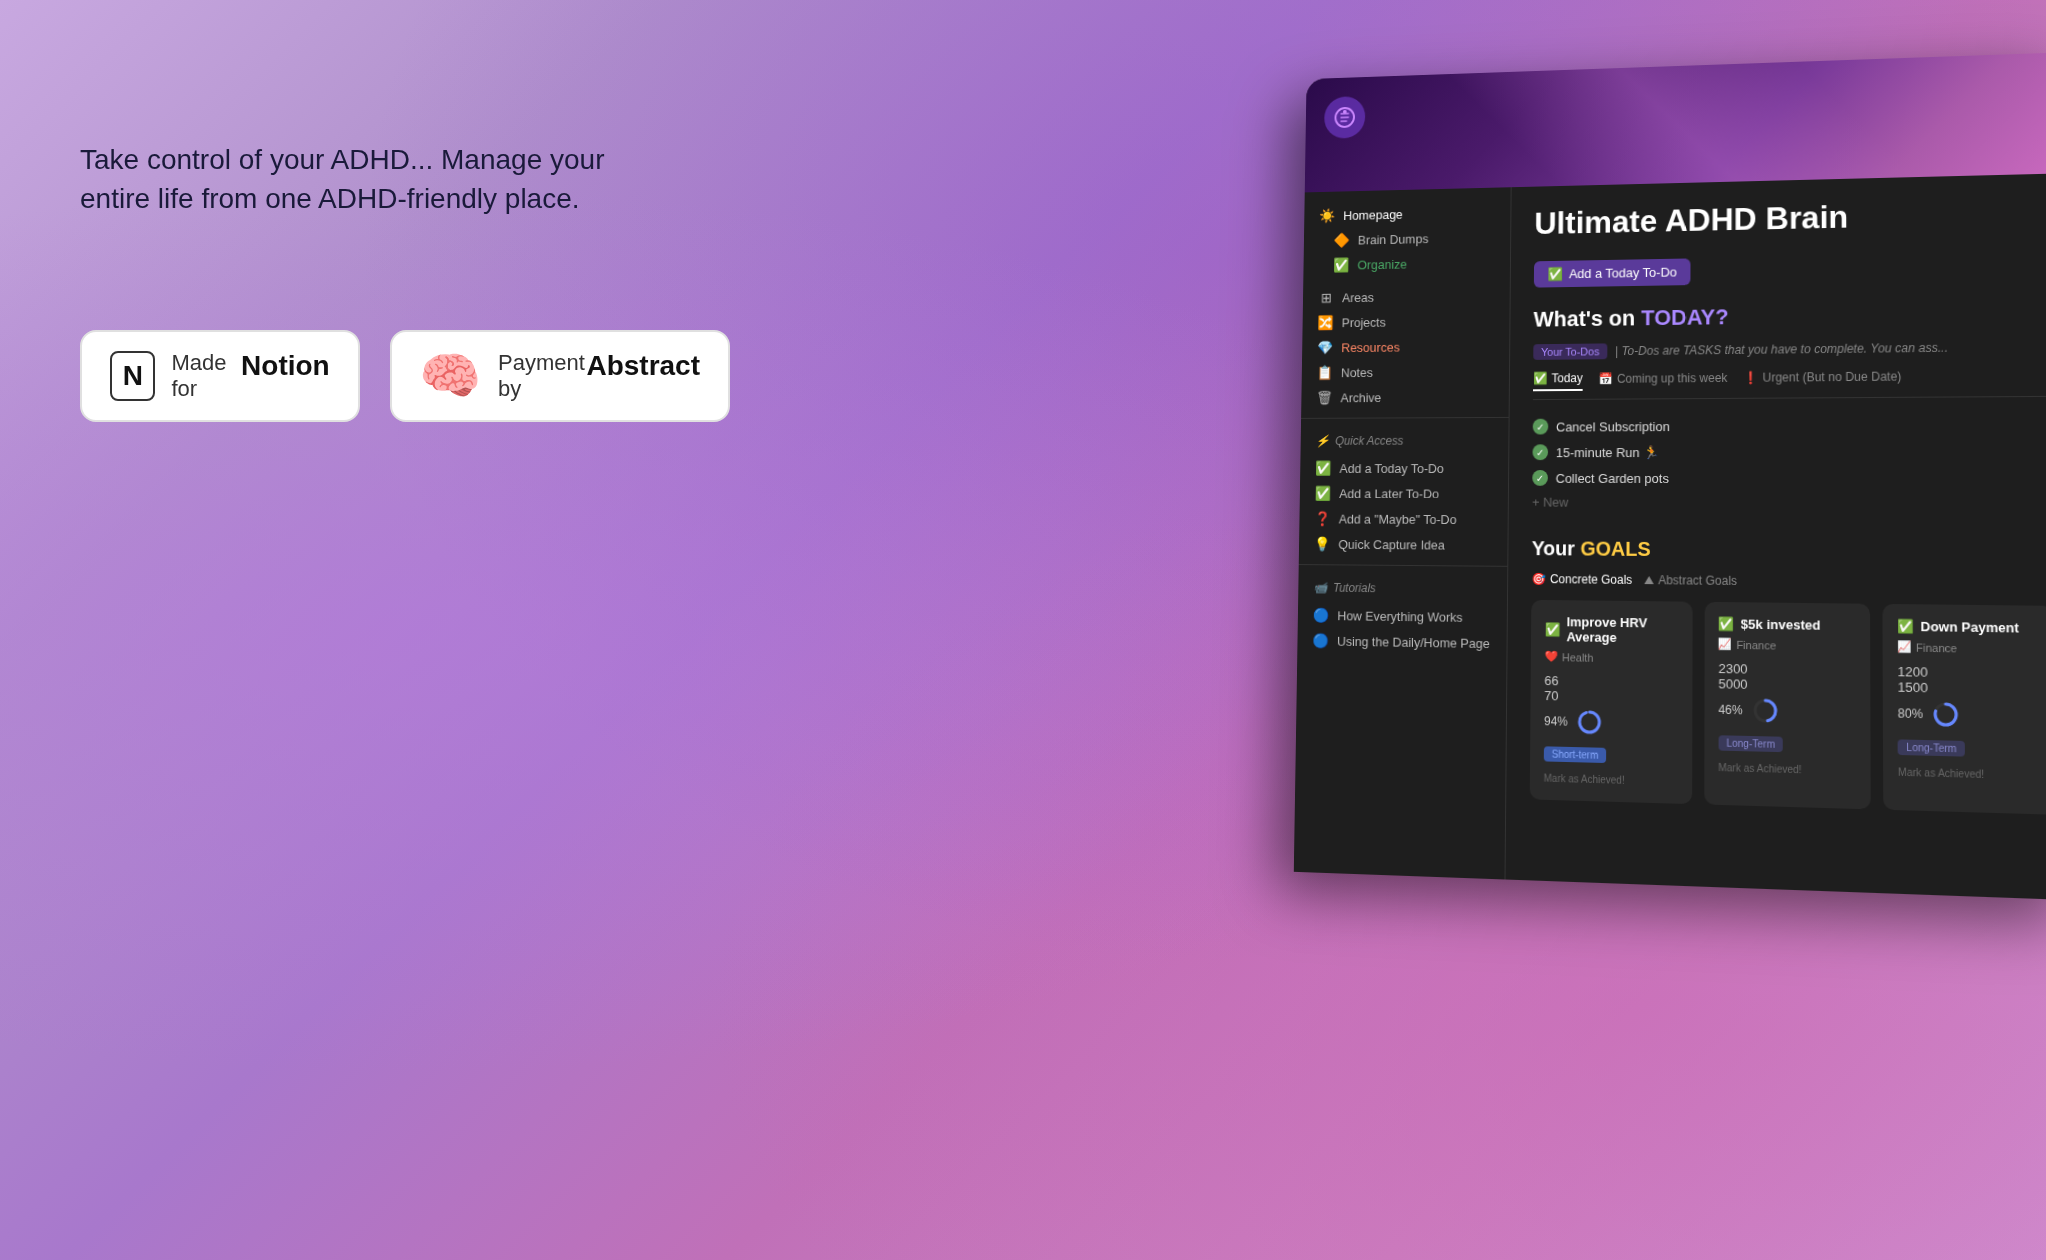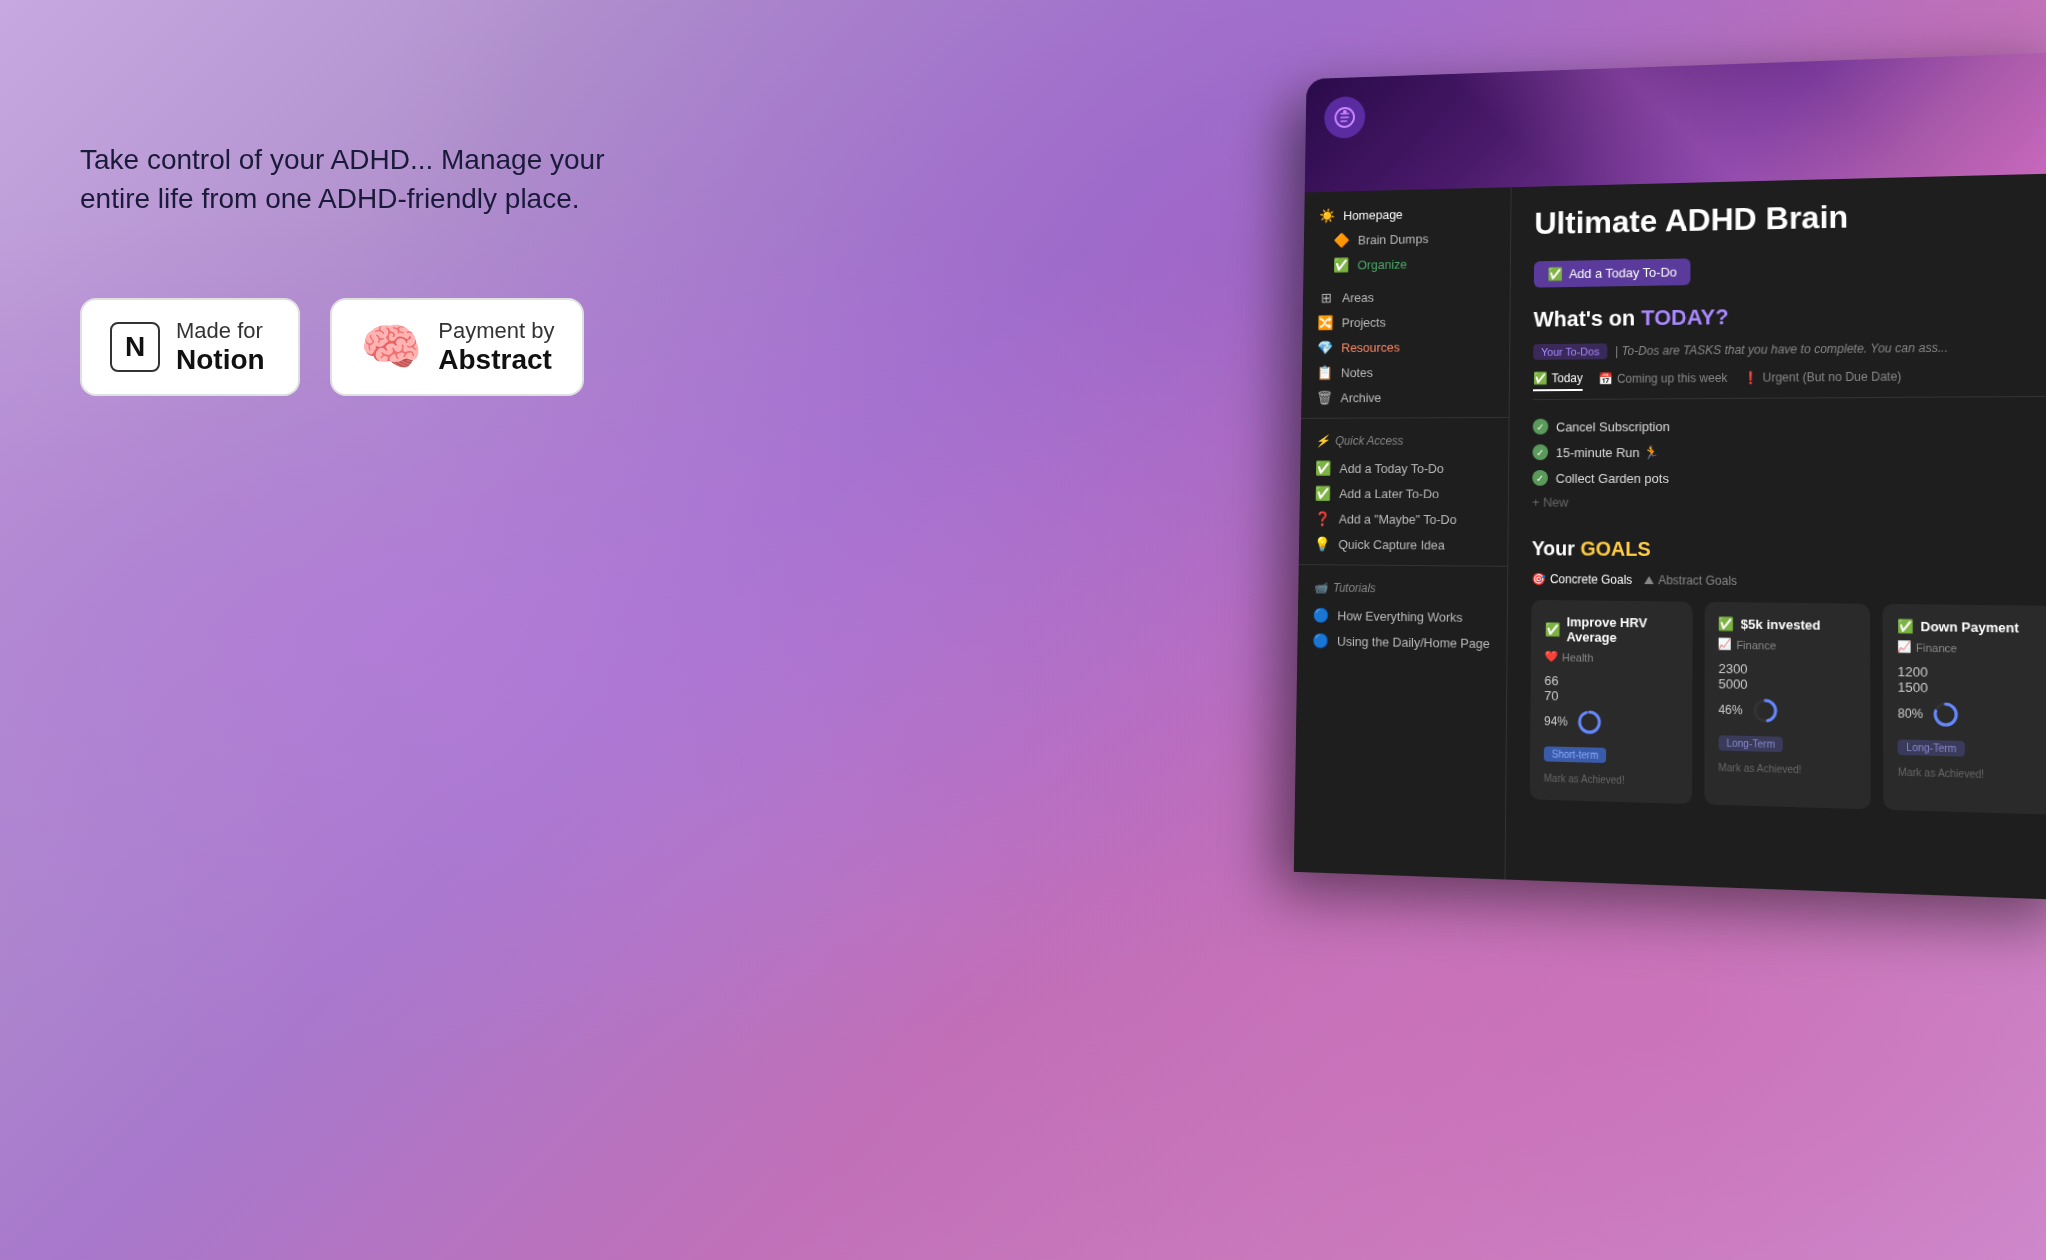--- a/index.html
+++ b/index.html
@@ -52,21 +52,21 @@
       font-size: 80px;
       margin-left: 10px;
       color: #7c3aed;
     }
 
     .subtitle {
       font-size: 28px;
       font-weight: 500;
       color: #1a1a3a;
       line-height: 1.4;
-      margin-bottom: 80px;
+      margin-bottom: 112px;
       max-width: 580px;
     }
 
     
     .badges-row {
       display: flex;
       gap: 30px;
       align-items: center;
     }
 
@@ -81,21 +81,21 @@
       min-width: 220px;
     }
 
     .badge-icon {
       font-size: 50px;
       line-height: 1;
     }
 
     .badge-text {
       display: flex;
-      flex-direction: column;
+      flex-direction: row;
     }
 
     .badge-text-top {
       font-size: 22px;
       font-weight: 400;
       color: #333;
     }
 
     .badge-text-bottom {
       font-size: 28px;

